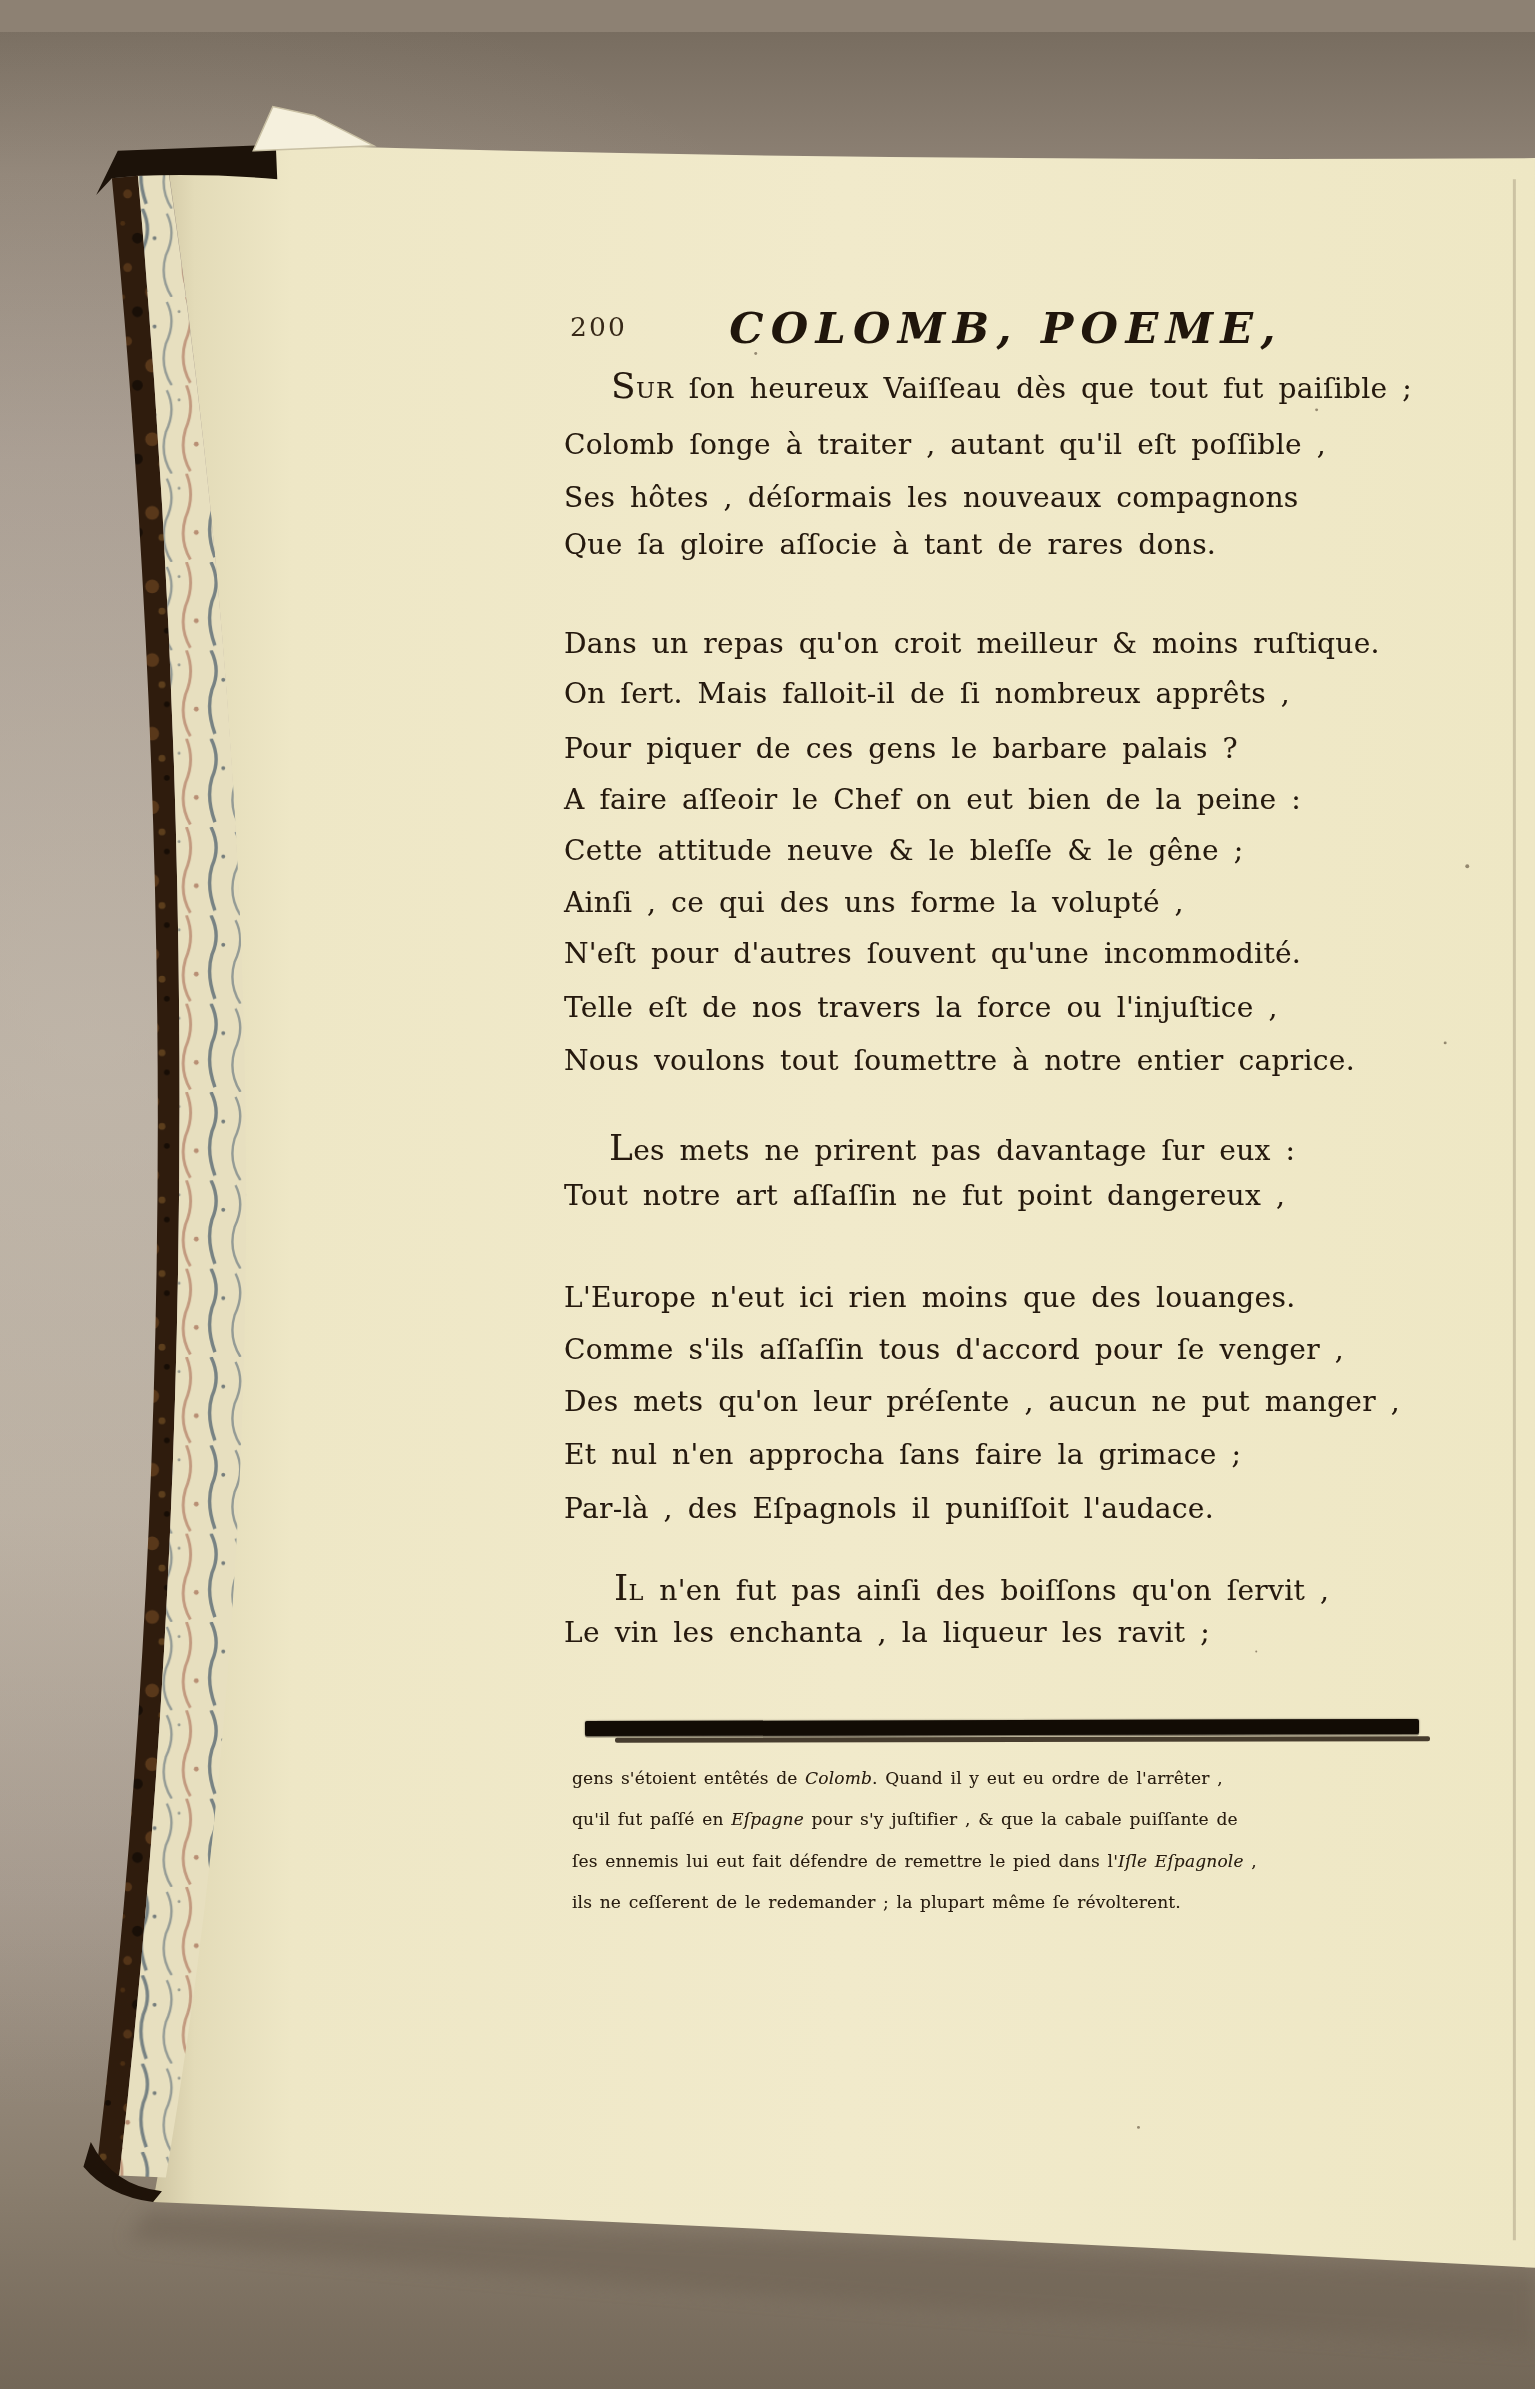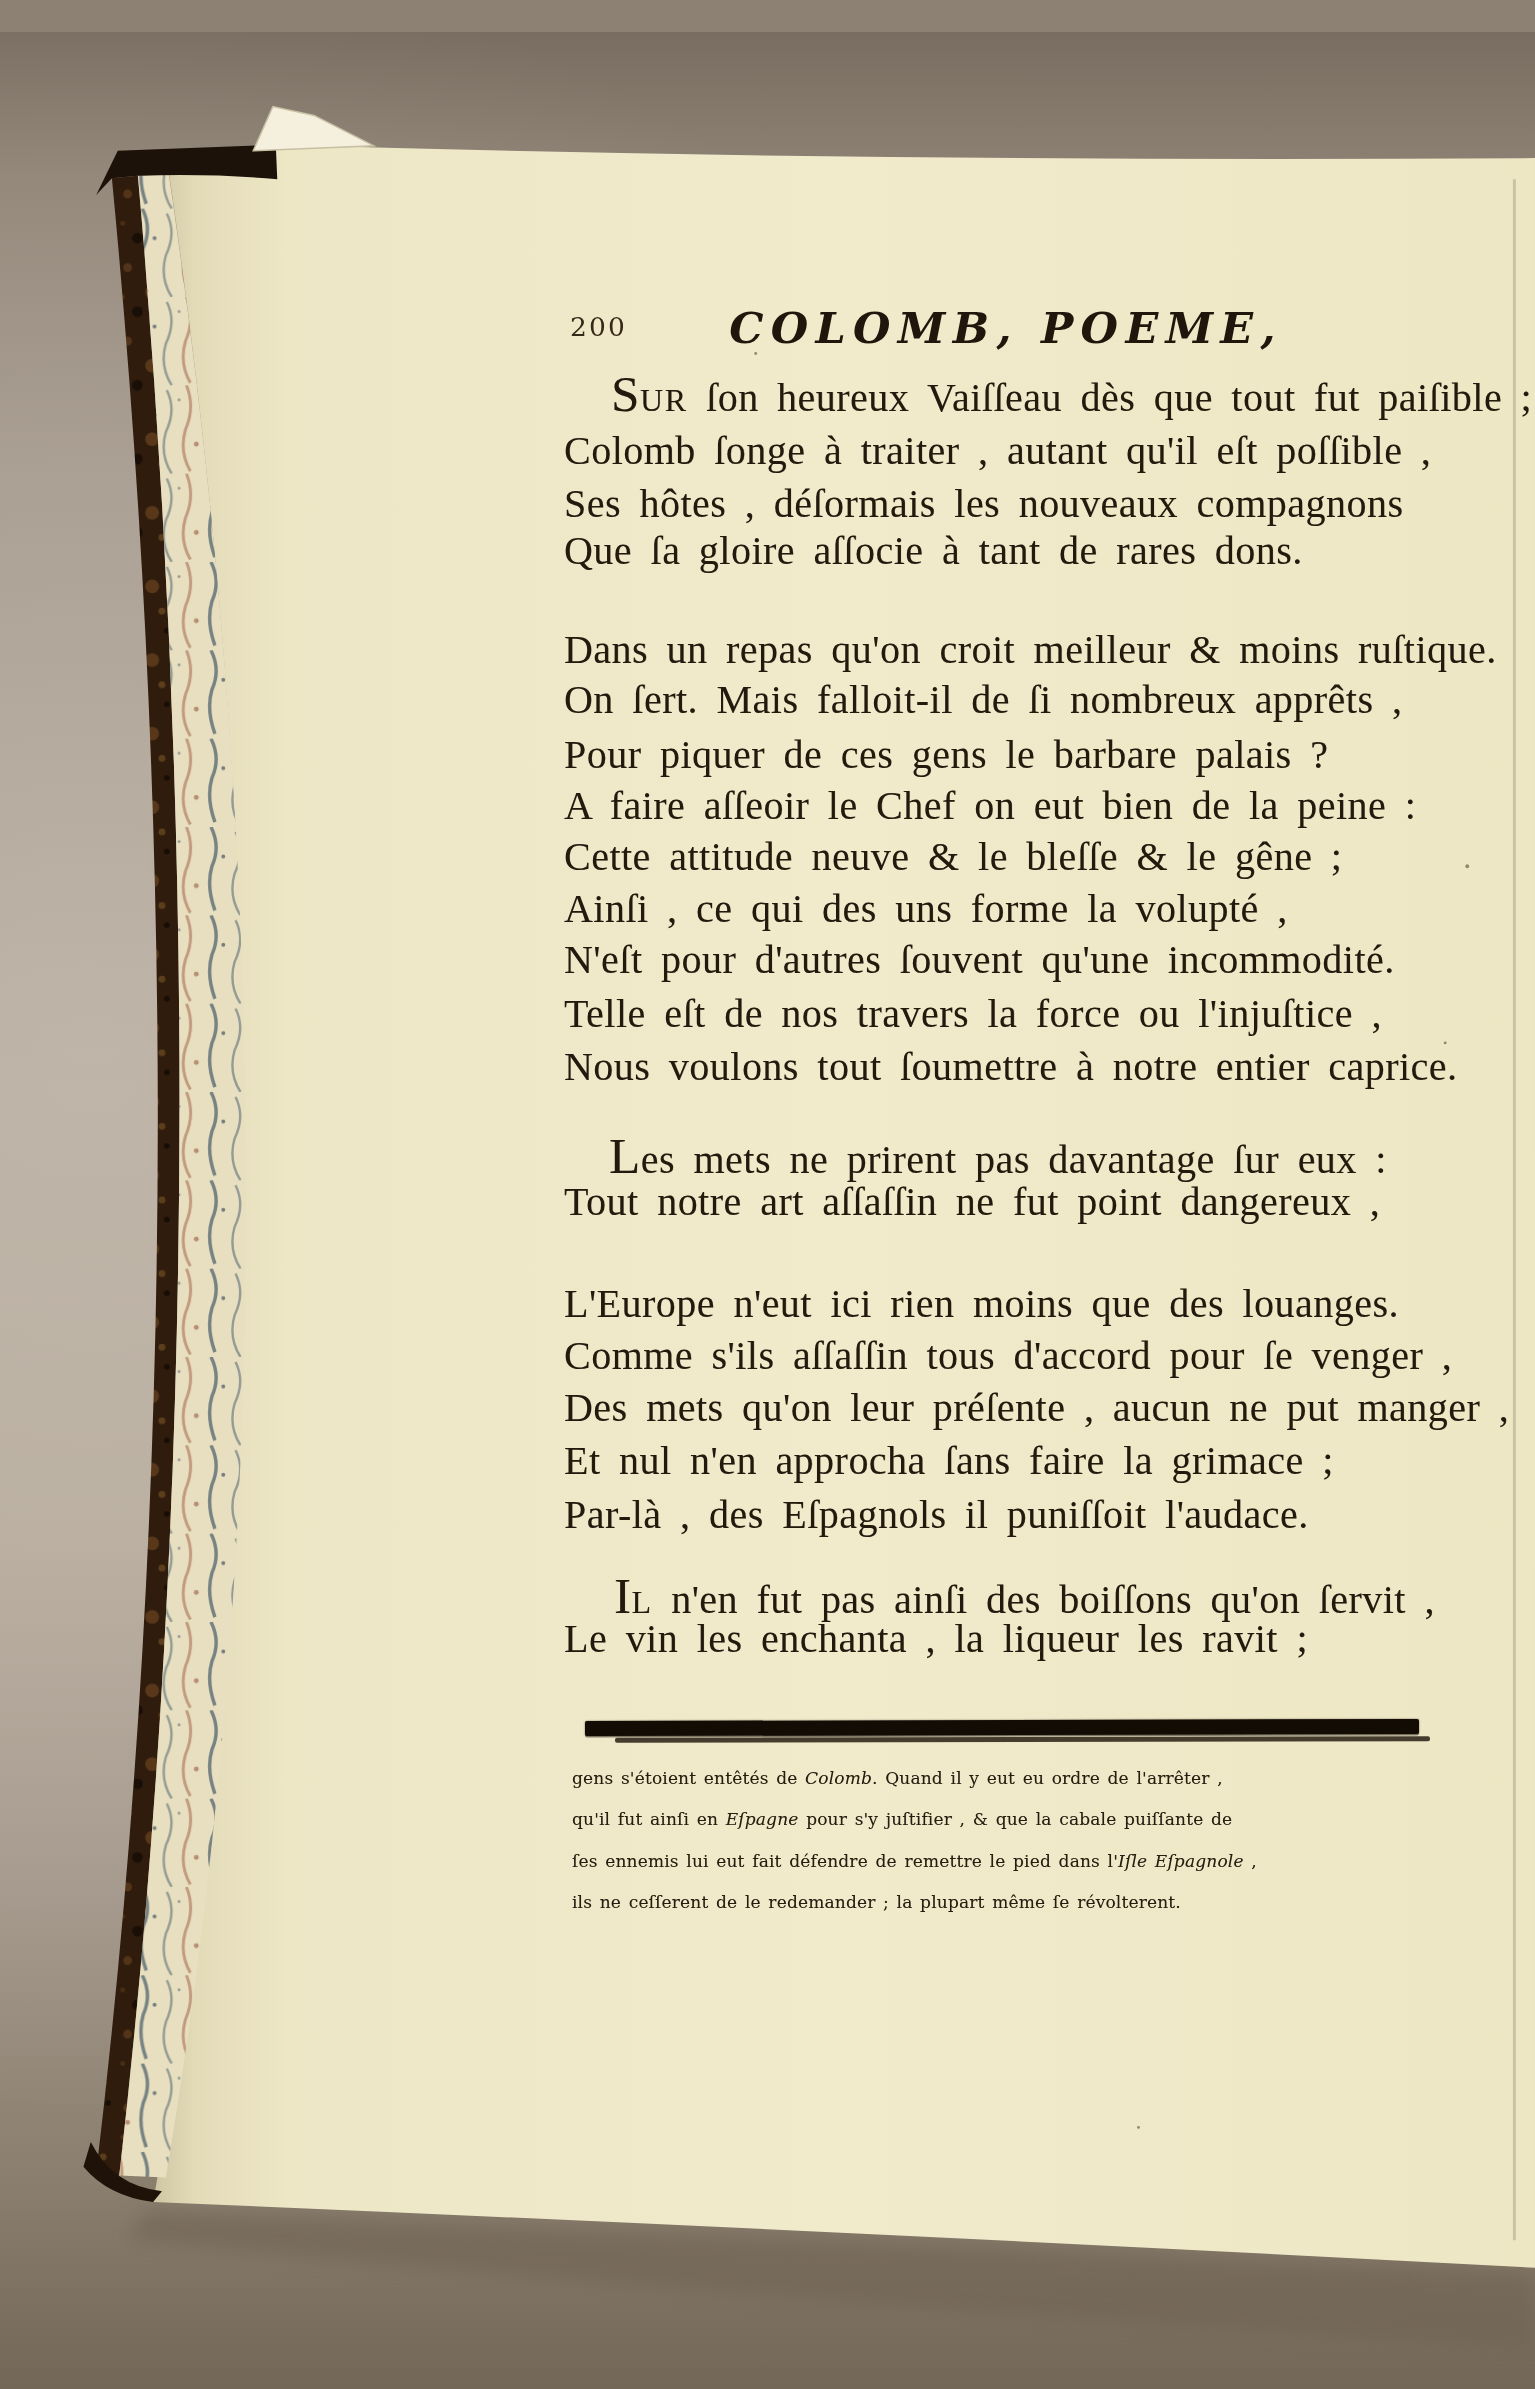--- a/index.html
+++ b/index.html
@@ -17,24 +17,23 @@
     position:absolute;left:570px;top:279px;
     font-size:26.5px;color:#3a2c1c;letter-spacing:.08em;
   }
   .header{
     position:absolute;left:564px;top:271px;width:884px;text-align:center;
     font-size:43px;font-style:italic;font-weight:700;color:#241a10;
     letter-spacing:.17em;white-space:pre;
   }
   .pline{
     position:absolute;left:564px;
-    font-size:40px;line-height:1;color:#281d12;white-space:pre;
+    font-size:28px;line-height:1;color:#281d12;white-space:pre;
     word-spacing:.20em;letter-spacing:.012em;
     text-shadow:0.3px 0.4px 0 rgba(40,29,18,.28);
-    font-family:Liberation Serif, serif;
   }
   .pline .cap{font-size:1.28em;}
   .pline .sc{font-size:.80em;letter-spacing:.05em;}
   .rule{
     position:absolute;left:585px;top:1688px;width:834px;height:14.7px;
     background:#16100a;border-radius:2px;transform:rotate(-0.15deg);
     box-shadow:0 1.5px 0 rgba(22,16,10,.45), 0 0 2px rgba(22,16,10,.6);
   }
   .rule-tail{
     position:absolute;left:615px;top:1705px;width:815px;height:5.4px;
@@ -138,19 +137,19 @@
     <div class="pline" style="top:1409px">Et nul n'en approcha ſans faire la grimace ;</div>
     <div class="pline" style="top:1463px">Par-là , des Eſpagnols il puniſſoit l'audace.</div>
 
     <div class="pline" style="top:1538px;left:614px"><span class="cap">I</span><span class="sc">L</span><span> n'en fut pas ainſi des boiſſons qu'on ſervit ,</span></div>
     <div class="pline" style="top:1587px">Le vin les enchanta , la liqueur les ravit ;</div>
 
     <div class="rule"></div>
     <div class="rule-tail"></div>
 
     <div class="fline" style="top:1738px"><span>gens s'étoient entêtés de </span><span class="it">Colomb</span><span>. Quand il y eut eu ordre de l'arrêter ,</span></div>
-    <div class="fline" style="top:1779px"><span>qu'il fut ainſi en </span><span class="it">Eſpagne</span><span> pour s'y juſtifier , &amp; que la cabale puiſſante de</span></div>
+    <div class="fline" style="top:1779px"><span>qu'il fut paſſé en </span><span class="it">Eſpagne</span><span> pour s'y juſtifier , &amp; que la cabale puiſſante de</span></div>
     <div class="fline" style="top:1821px"><span>ſes ennemis lui eut fait défendre de remettre le pied dans l'</span><span class="it">Iſle Eſpagnole</span><span> ,</span></div>
     <div class="fline" style="top:1862px"><span>ils ne ceſſerent de le redemander ; la plupart même ſe révolterent.</span></div>
 
   </div>
 </div>
 
 
 </body></html>

